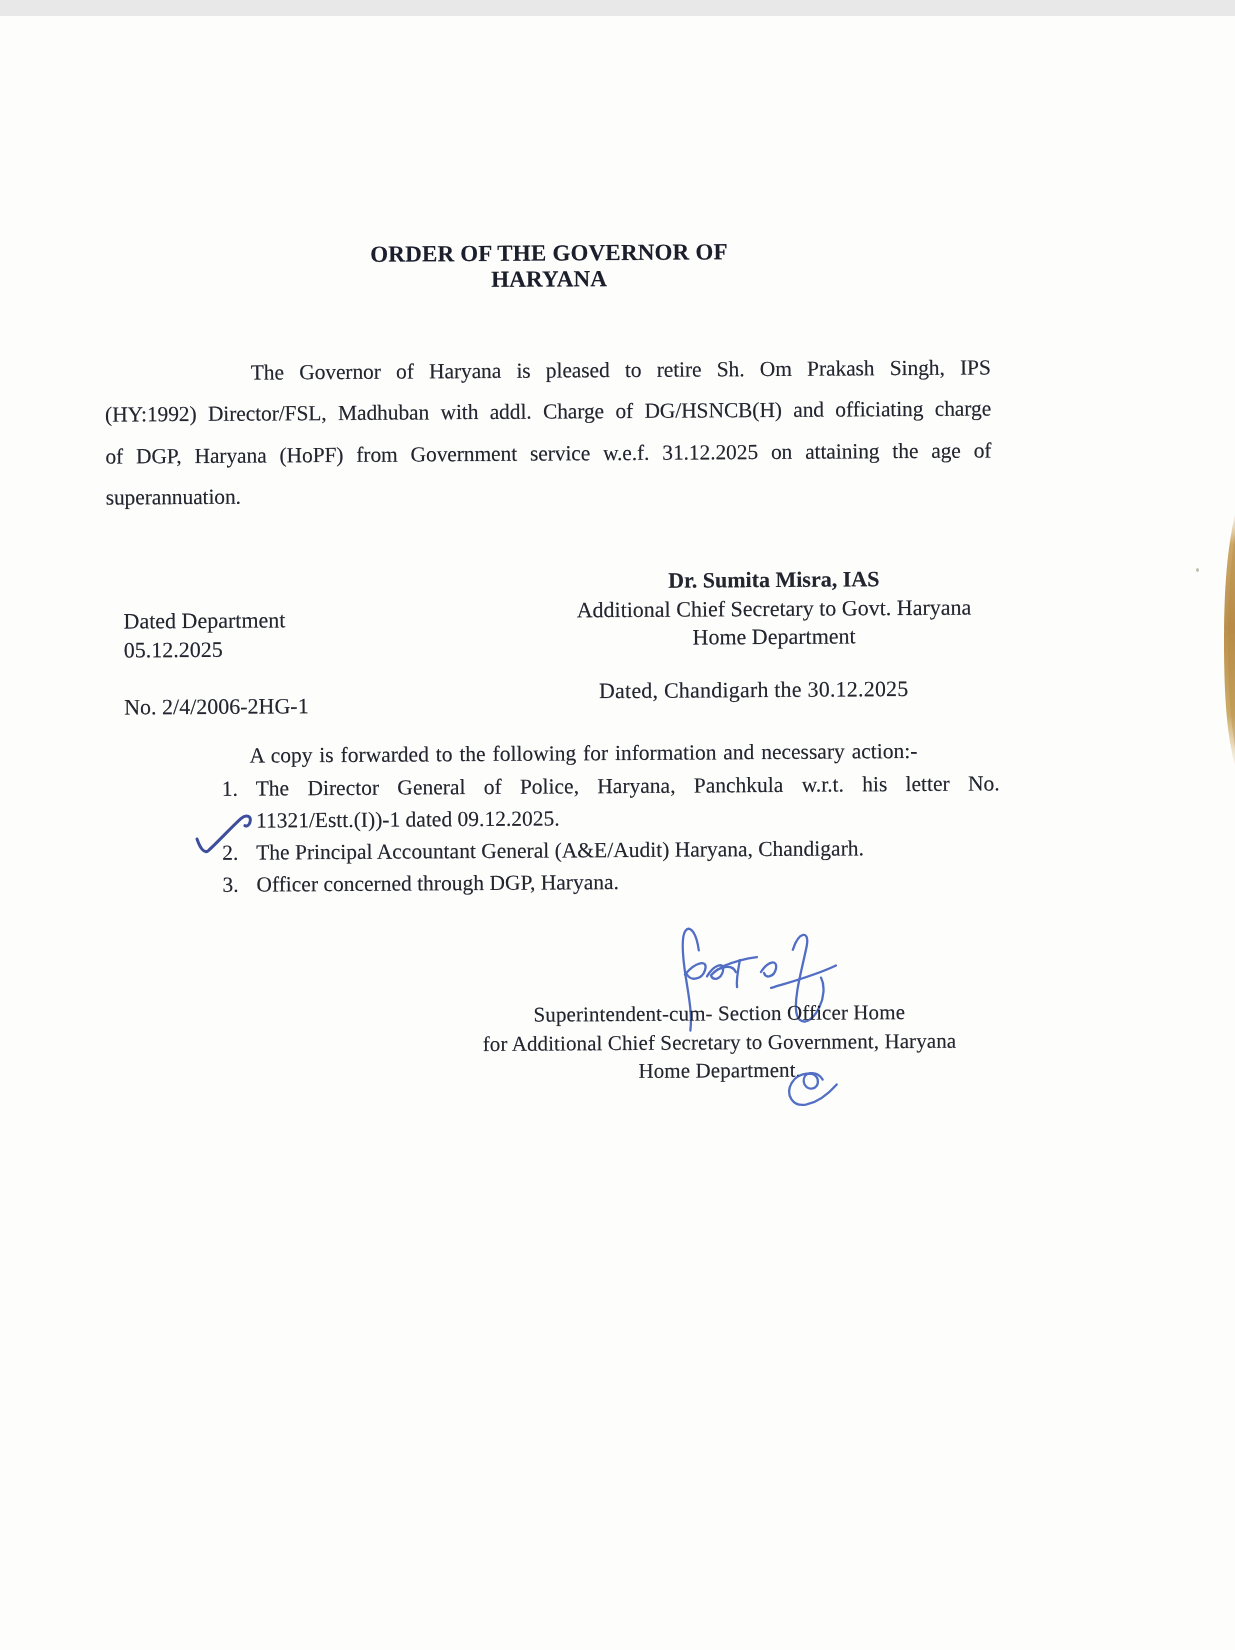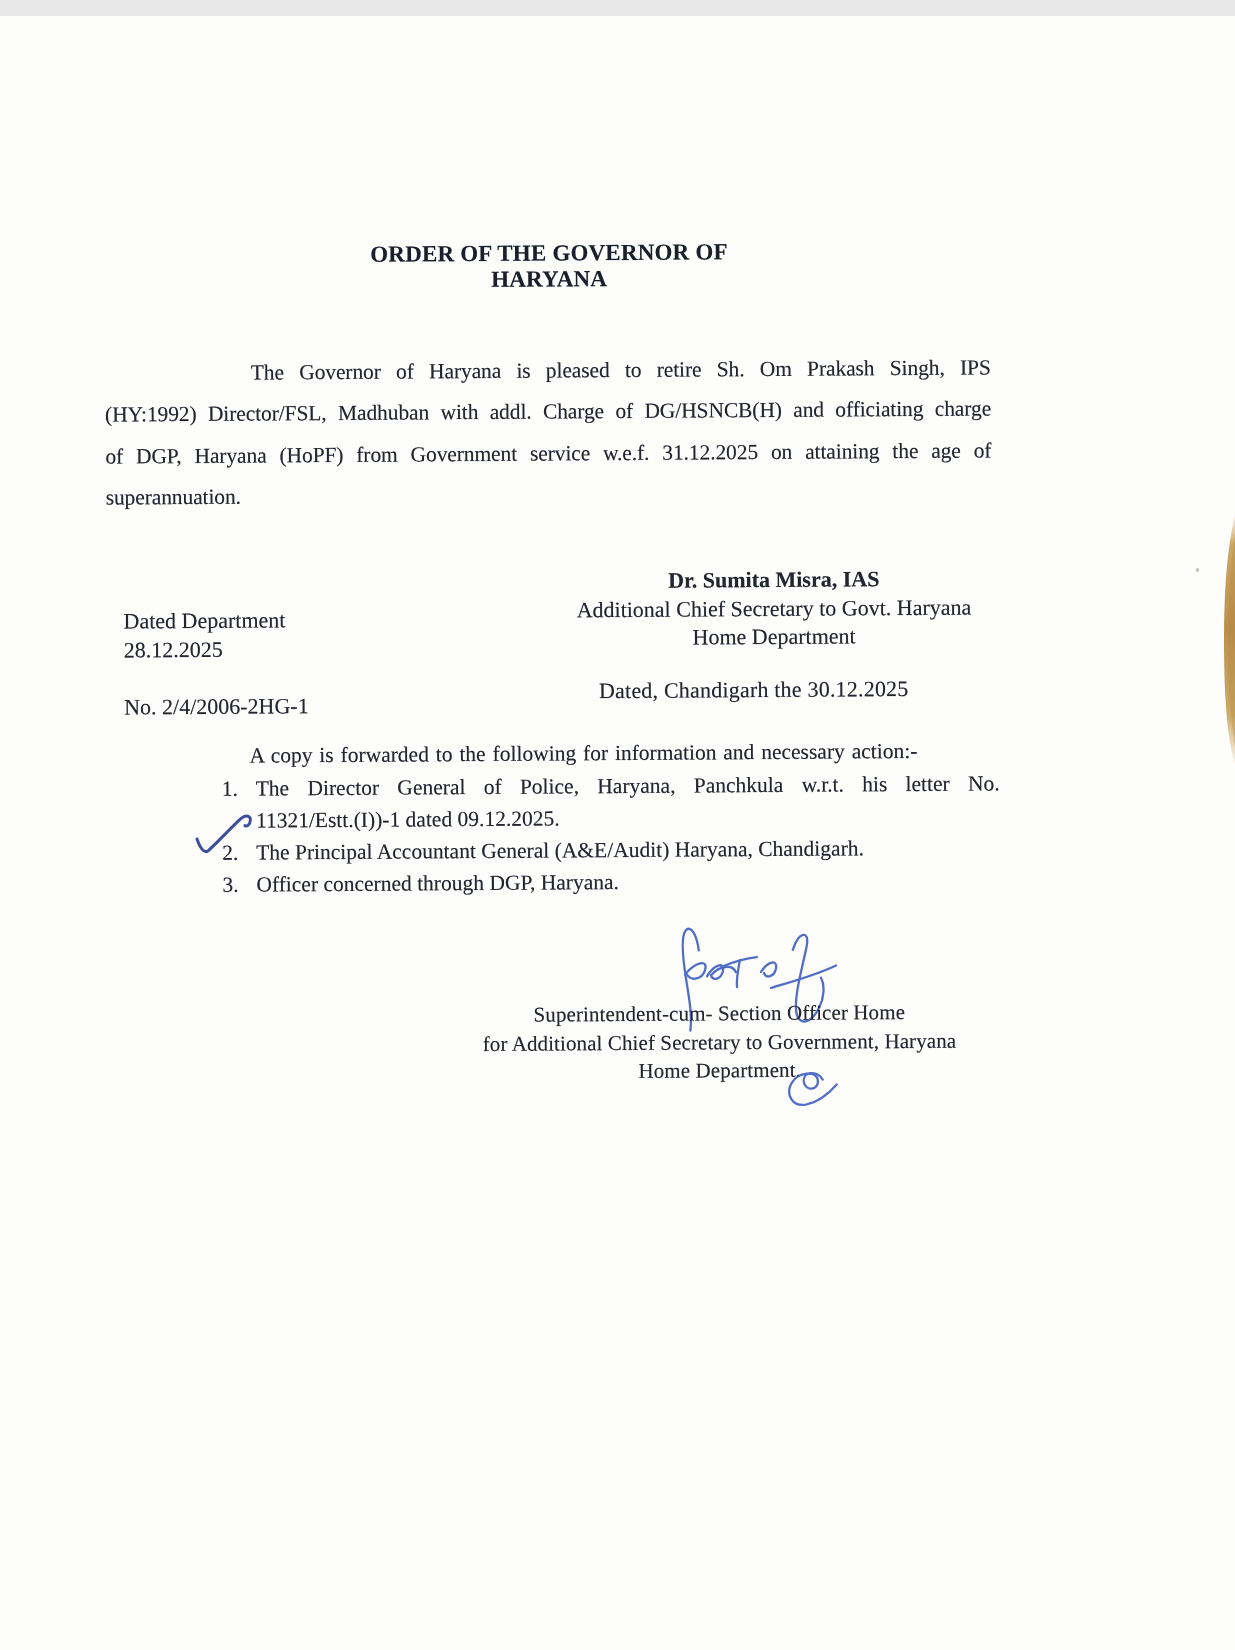--- a/index.html
+++ b/index.html
@@ -100,21 +100,21 @@
     </div>
 
     <div class="abs signatory ink">
       <div class="name">Dr. Sumita Misra, IAS</div>
       <div>Additional Chief Secretary to Govt. Haryana</div>
       <div>Home Department</div>
     </div>
 
     <div class="abs dateline-left ink">
       <div>Dated Department</div>
-      <div>28.12.2025</div>
+      <div>05.12.2025</div>
     </div>
 
     <div class="abs ref-no ink">No. 2/4/2006-2HG-1</div>
 
     <div class="abs dateline-right ink">Dated, Chandigarh the 30.12.2025</div>
 
     <div class="abs endorse-intro ink">A copy is forwarded to the following for information and necessary action:-</div>
 
     <div class="abs endorse-list ink">
       <div class="row">

